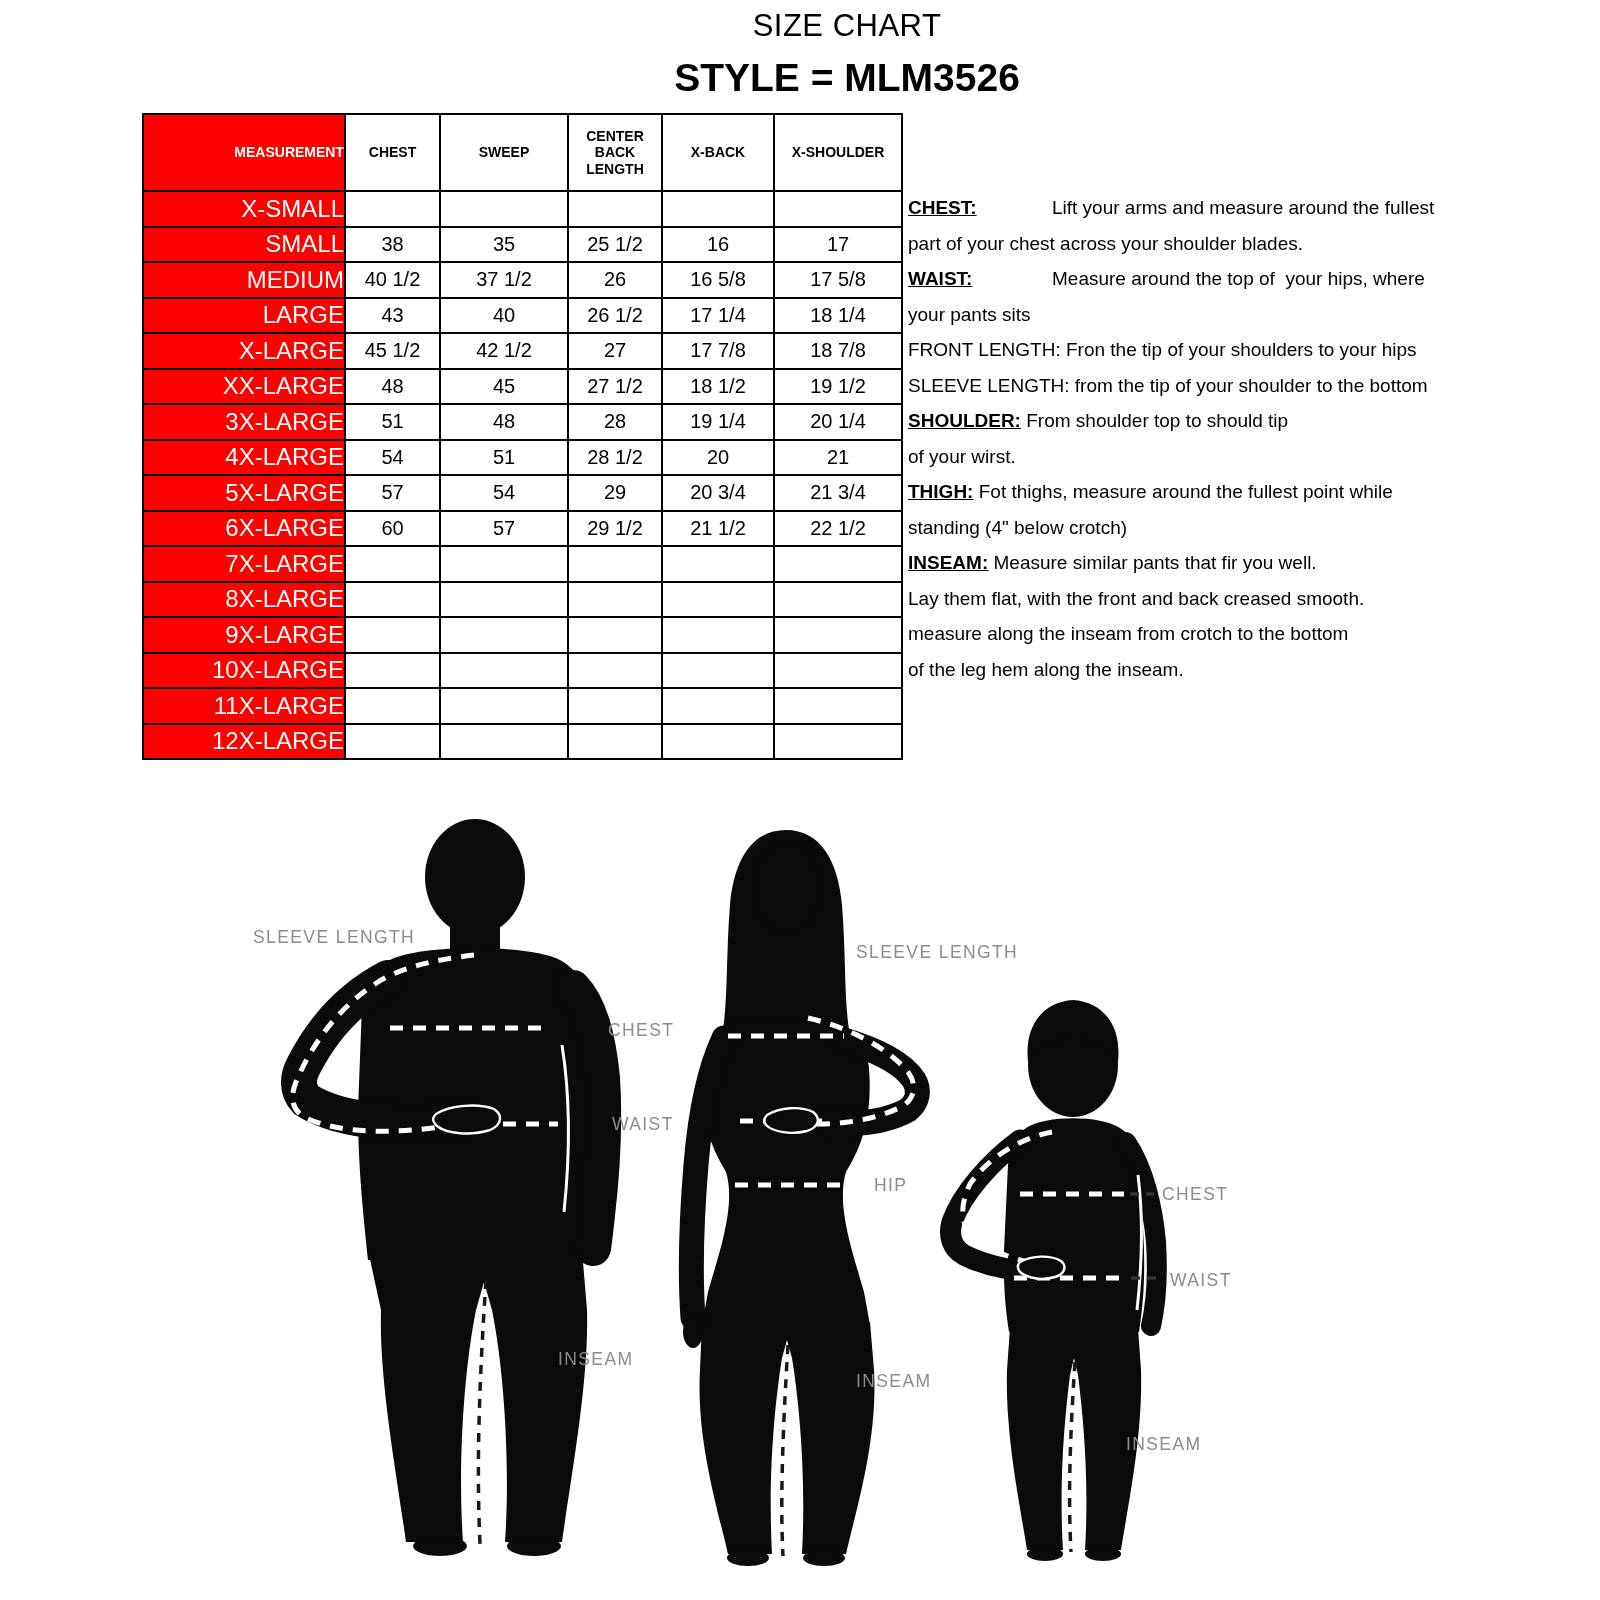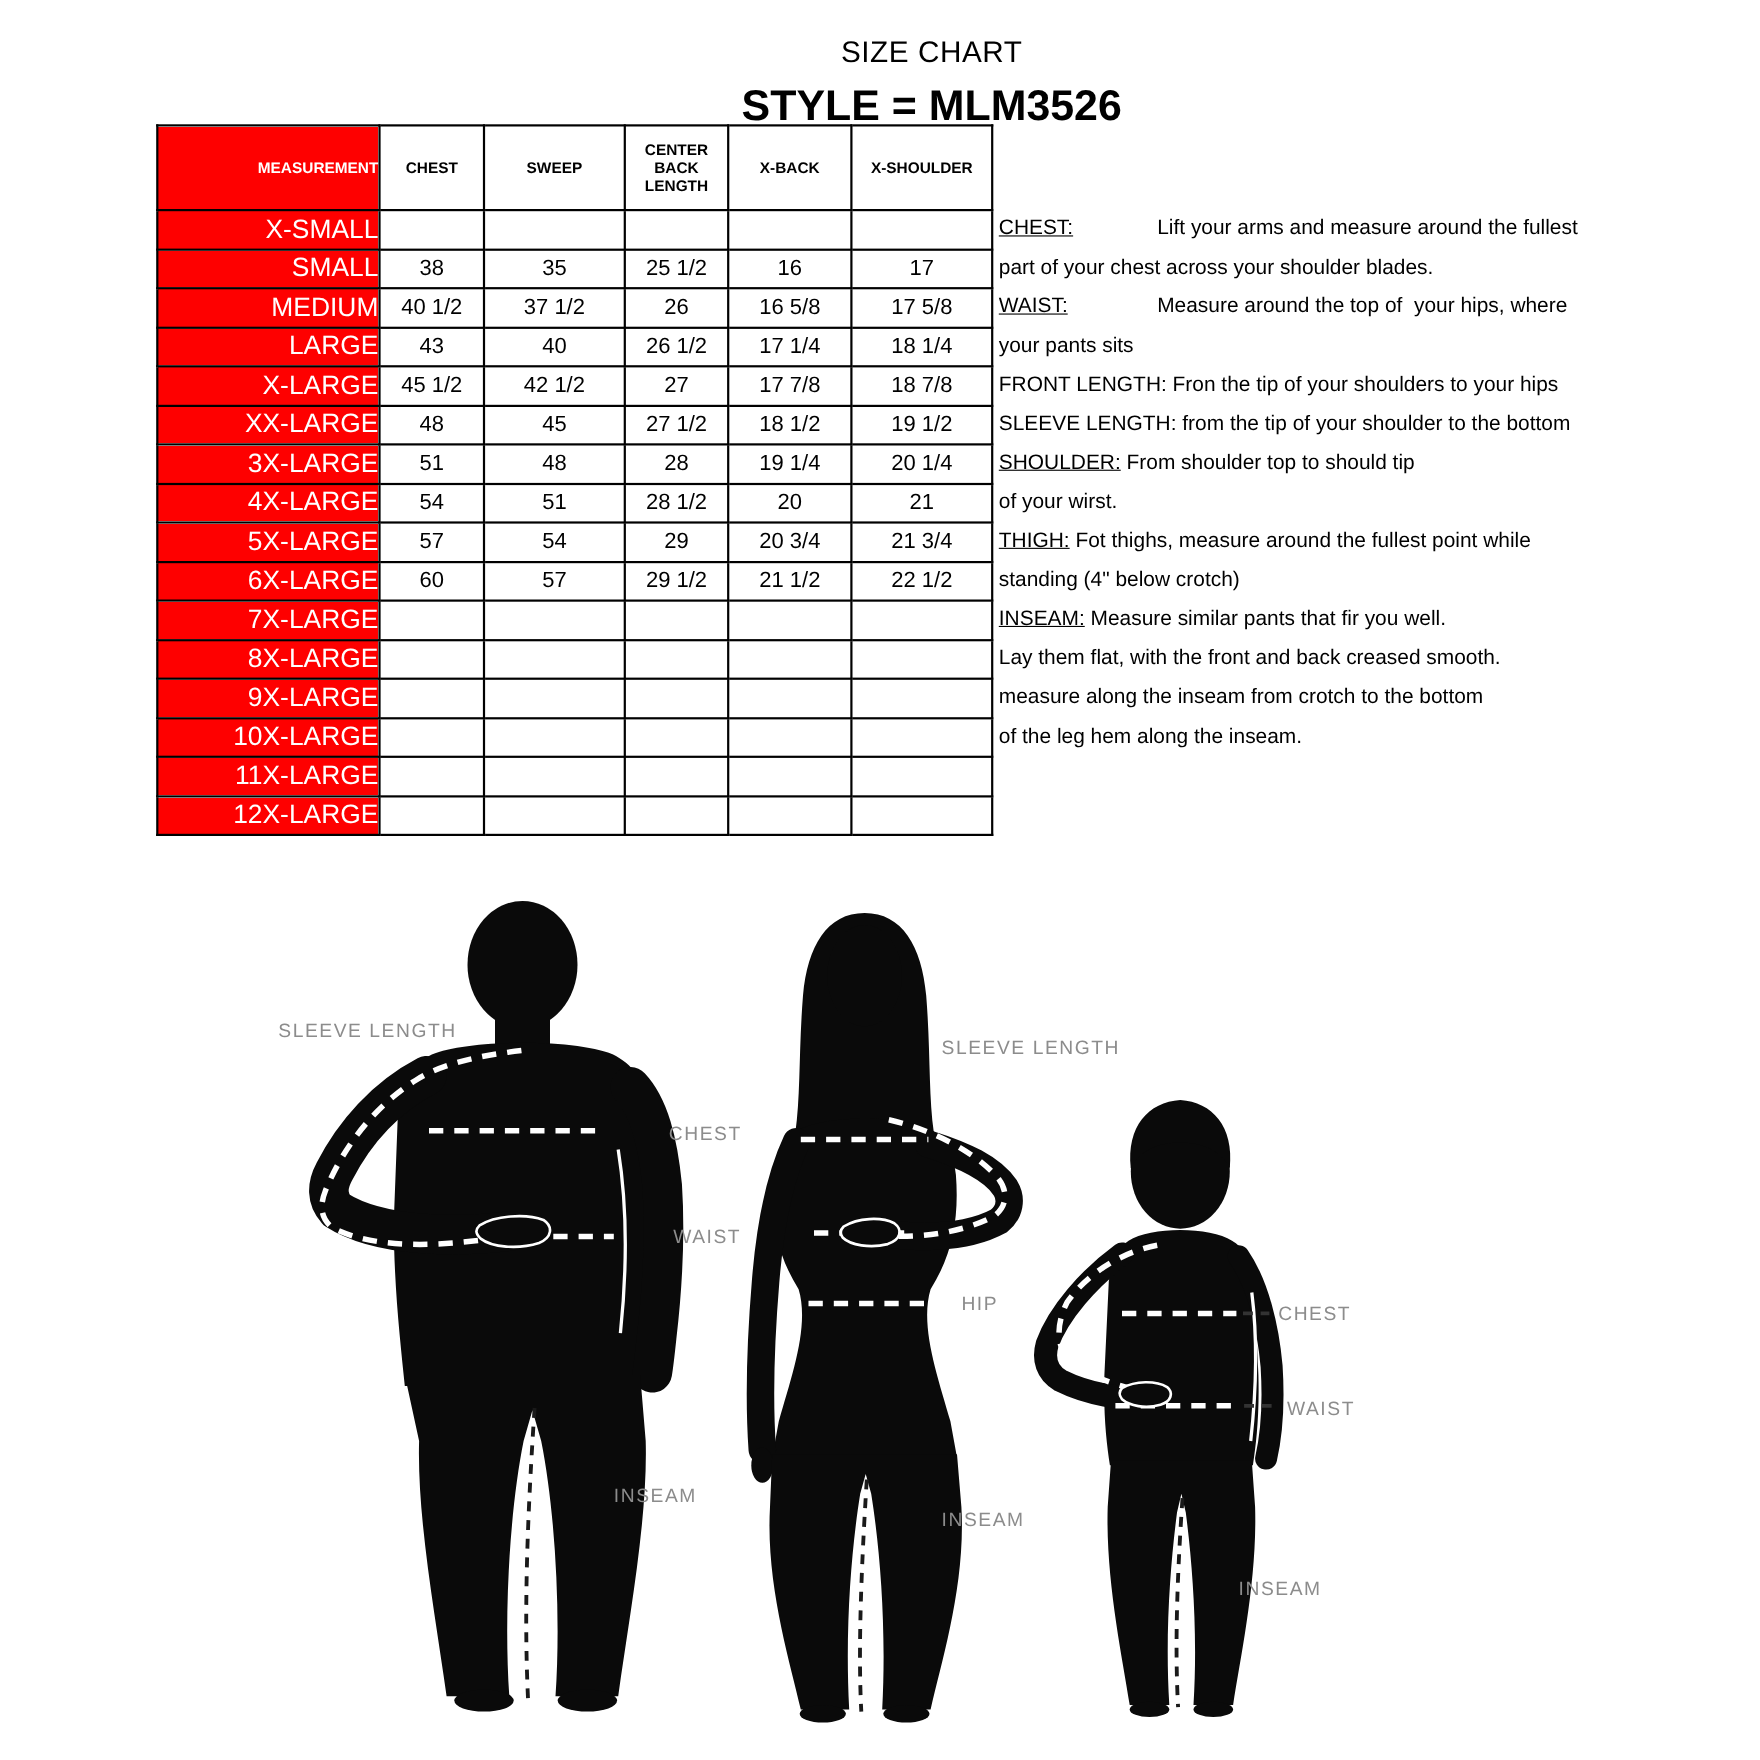--- a/index.html
+++ b/index.html
@@ -2,35 +2,35 @@
 <html><head>
 <meta charset="utf-8">
 <style>
   html,body{margin:0;padding:0;}
   body{
     width:1600px;height:1600px;position:relative;background:#ffffff;
     font-family:"Liberation Sans", sans-serif;color:#000;
   }
   
   .titles{position:absolute;left:347px;top:8px;width:1000px;text-align:center;}
-  .title{font-size:27px;font-weight:400;letter-spacing:0.5px;margin-top:24px;}
+  .title{font-size:31px;font-weight:400;letter-spacing:0.5px;}
   .subtitle{font-size:39px;font-weight:700;margin-top:12px;}
   
   #size-table{position:absolute;left:142px;top:113px;border-collapse:collapse;table-layout:fixed;}
   #size-table th,#size-table td{border:2px solid #000;padding:0;text-align:center;vertical-align:middle;overflow:hidden;}
   #size-table thead tr{height:77px;}
   #size-table tbody tr{height:35.5px;}
   #size-table th{font-size:14px;font-weight:700;line-height:1.15;}
   #size-table th.meas, #size-table td.size{background:#FE0000;color:#fff;text-align:right;}
   #size-table td.size{font-weight:400;font-size:24px;padding-left:31px;}
   #size-table td.val{font-size:20px;}
   
   #instructions{position:absolute;left:908px;top:190px;width:520px;font-size:19px;}
   .iline{height:35.5px;line-height:35.5px;position:relative;white-space:pre;}
-  .ilabel{font-weight:400;text-decoration:underline;}
+  .ilabel{font-weight:700;text-decoration:underline;}
   .itext.tabbed{position:absolute;left:144px;top:0;}
   
   #figures{position:absolute;left:240px;top:810px;width:1010px;height:760px;}
   .fig-label{fill:#8C8C8C;font-size:17.5px;letter-spacing:1.4px;font-family:"Liberation Sans",sans-serif;}
   .silhouette{fill:#0a0a0a;stroke:none;}
   .limb{fill:none;stroke:#0a0a0a;stroke-linecap:round;}
   .wdash{fill:none;stroke:#ffffff;stroke-width:5;stroke-dasharray:13 10;}
   .kdash{fill:none;stroke:#1a1a1a;stroke-width:3.5;stroke-dasharray:9 8;}
   .cdash{fill:none;stroke:#333;stroke-width:3.5;stroke-dasharray:9 7;}
   .sep{fill:none;stroke:#ffffff;stroke-width:3;}

